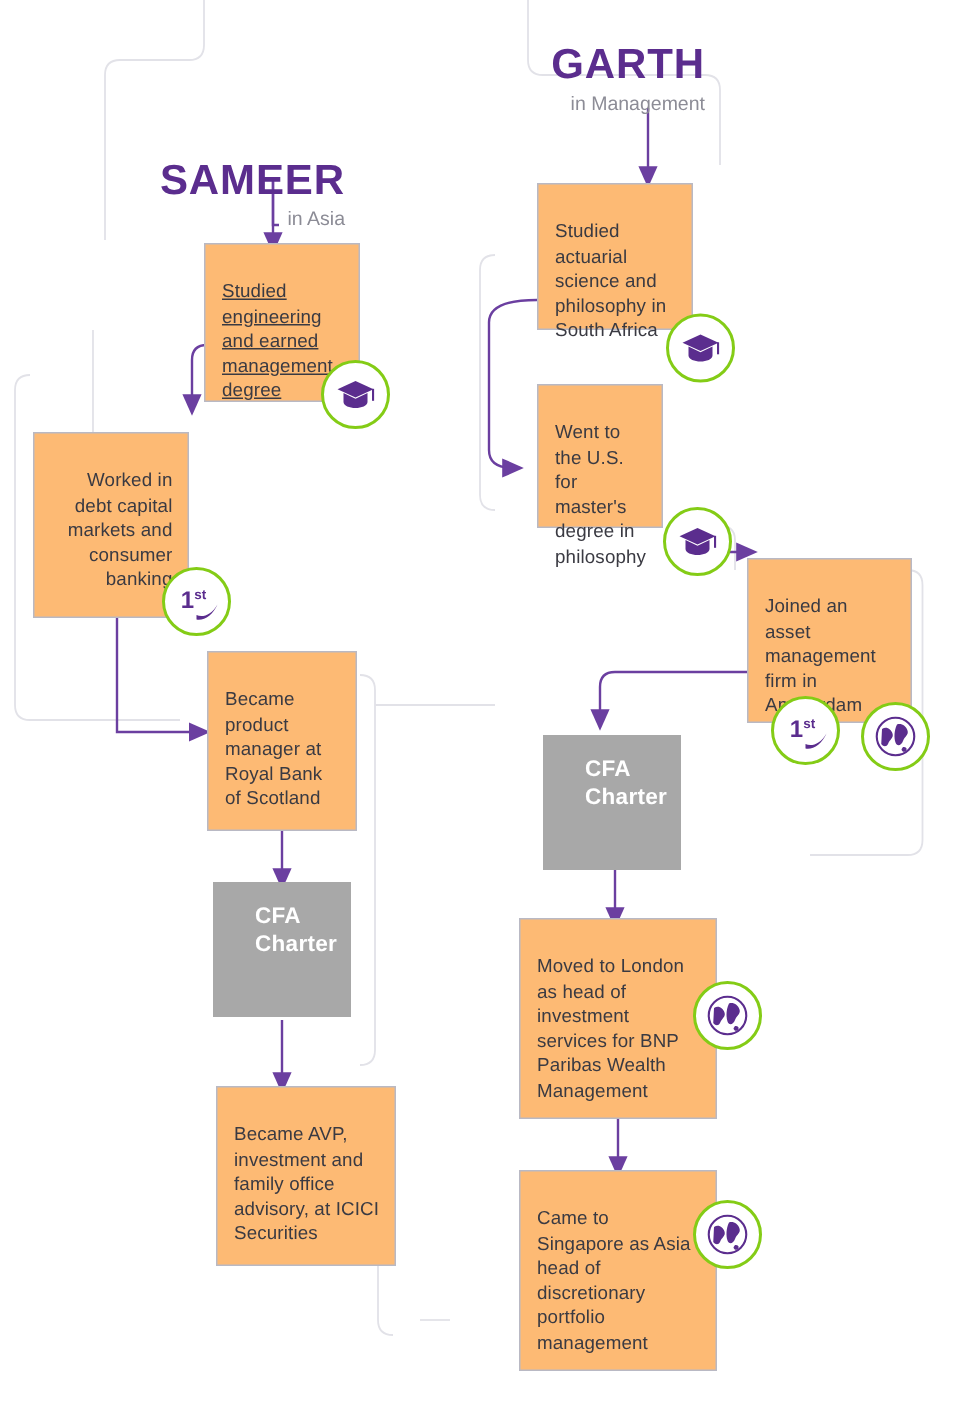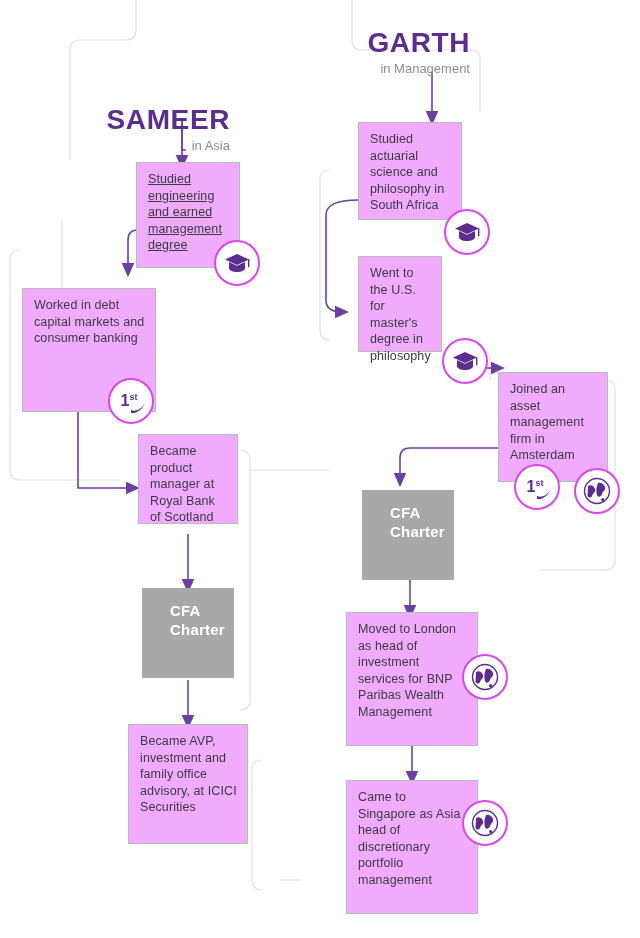--- a/index.html
+++ b/index.html
@@ -21,25 +21,25 @@
     position: absolute;
     left: 0;
     top: 0;
     width: 640px;
     height: 938px;
   }
   .node {
     position: absolute;
     box-sizing: border-box;
     border: 1px solid #b9b9c4;
-    background: #f0abfc;
+    background: #fdba74;
     color: #3a3a42;
     font-size: 12.5px;
     line-height: 16.5px;
-    padding: 8px 10px 9px 11px;
+    padding: 23px 10px 9px 11px;
     letter-spacing: 0.1px;
   }
   .node.cfa {
     background: #a8a8a8;
     border: none;
     color: #ffffff;
     font-weight: bold;
     font-size: 15px;
     line-height: 19px;
     padding: 13px 28px;
@@ -59,21 +59,21 @@
     color: #8c8c96;
     font-size: 13px;
     margin-top: 2px;
   }
   .badge {
     position: absolute;
     width: 46px;
     height: 46px;
     border-radius: 50%;
     background: #ffffff;
-    border: 2px solid #d946ef;
+    border: 2px solid #84cc16;
     box-sizing: border-box;
     display: flex;
     align-items: center;
     justify-content: center;
     color: #5b2d8e;
   }
   .badge svg { display: block; }
   .badge .first {
     font-size: 16px;
     font-weight: bold;
@@ -147,27 +147,27 @@
     <div class="name">SAMEER</div>
     <div class="place">in Asia</div>
   </div>
   <div class="person" style="left:300px; top:27px; width:170px;">
     <div class="name">GARTH</div>
     <div class="place">in Management</div>
   </div>
 
   <div class="node" style="left:136px; top:162px; width:104px; height:106px;text-decoration:underline;">Studied engineering and earned management degree</div>
 
-  <div class="node" style="left:22px; top:288px; width:134px; height:124px;">Worked in debt capital markets and consumer banking</div>
-
-  <div class="node" style="left:138px; top:434px; width:100px; height:90px;">Became product manager at Royal Bank of Scotland</div>
+  <div class="node" style="left:22px; top:288px; width:104px; height:124px;text-align:right;">Worked in debt capital markets and consumer banking</div>
+
+  <div class="node" style="left:138px; top:434px; width:100px; height:120px;">Became product manager at Royal Bank of Scotland</div>
 
   <div class="node cfa" style="left:142px; top:588px; width:92px; height:90px;">CFA Charter</div>
 
-  <div class="node" style="left:128px; top:724px; width:120px; height:120px;">Became AVP, investment and family office advisory, at ICICI Securities</div>
+  <div class="node" style="left:144px; top:724px; width:120px; height:120px;">Became AVP, investment and family office advisory, at ICICI Securities</div>
 
   <div class="node" style="left:358px; top:122px; width:104px; height:98px;">Studied actuarial science and philosophy in South Africa</div>
 
   <div class="node" style="left:358px; top:256px; width:84px; height:96px;">Went to the U.S. for master's degree in philosophy</div>
 
   <div class="node" style="left:498px; top:372px; width:110px; height:110px;">Joined an asset management firm in Amsterdam</div>
 
   <div class="node cfa" style="left:362px; top:490px; width:92px; height:90px;">CFA Charter</div>
 
   <div class="node" style="left:346px; top:612px; width:132px; height:134px;">Moved to London as head of investment services for BNP Paribas Wealth Management</div>

